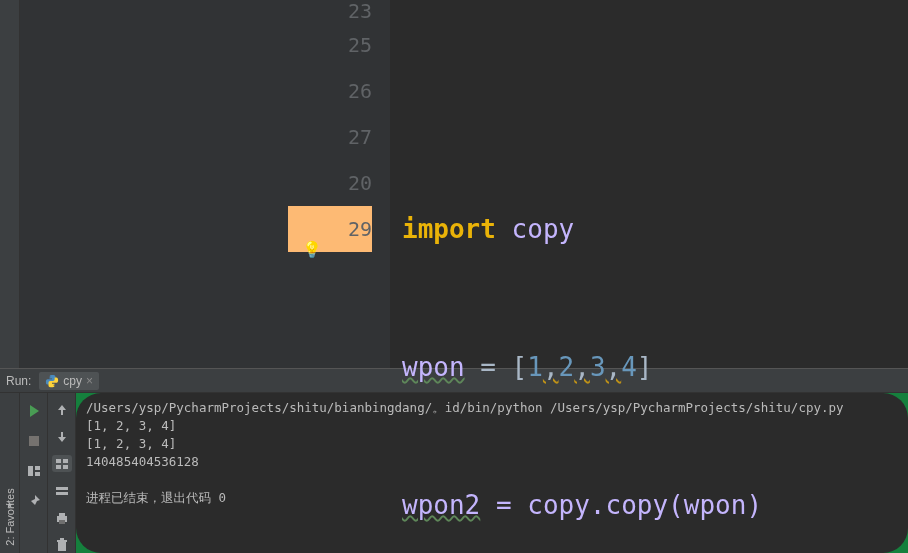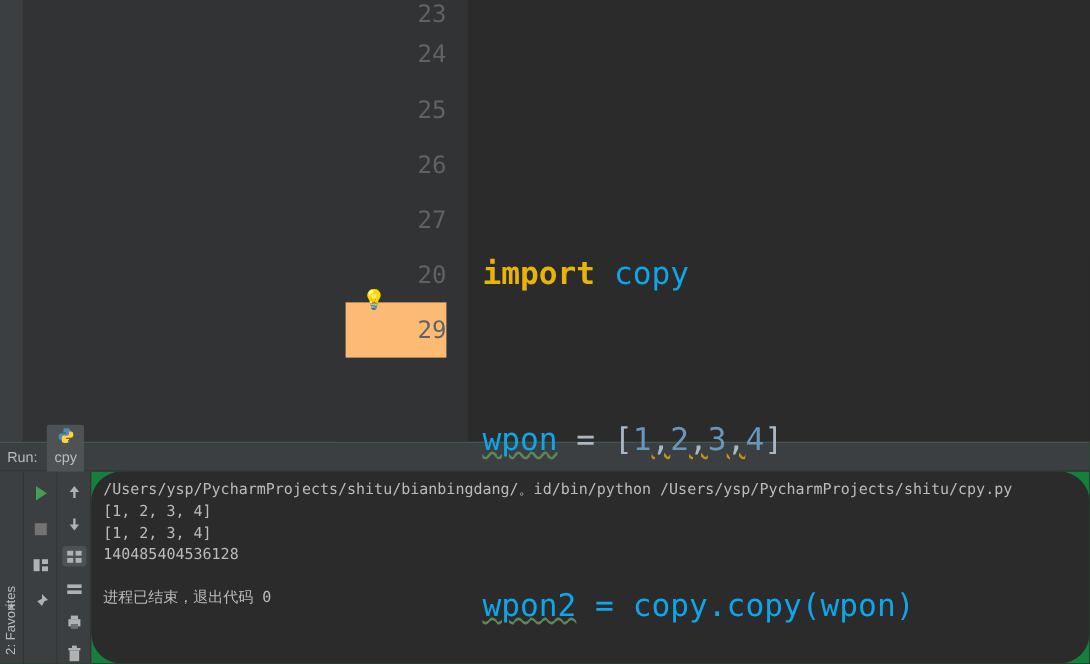--- a/index.html
+++ b/index.html
@@ -41,21 +41,21 @@
 }
 .line-numbers div { height: 46px; }
 .code {
   font-size: 26px;
   line-height: 46px;
   padding-left: 12px;
   white-space: pre;
 }
 .code .line { height: 46px; }
 .kw-import { color: #eab308; font-weight: bold; }
-.ident { color: #0ea5e9; }
+.ident { color: #c4b5fd; }
 .num { color: #6897bb; }
 .punct { color: #a9b7c6; }
 .typo {
   text-decoration: underline wavy #5e8759;
   text-decoration-thickness: 2px;
 }
 .warn-comma {
   text-decoration: underline wavy #be9117;
   text-decoration-thickness: 2px;
 }
@@ -83,21 +83,20 @@
   color: #bbbbbb;
 }
 .run-tab {
   display: flex;
   align-items: center;
   background: #4e5254;
   padding: 2px 6px;
   border-radius: 2px;
   margin-left: 8px;
   gap: 4px;
-  flex-direction: column;
 }
 .run-tab .py-icon { width: 14px; height: 14px; }
 .close-x { color: #8a8a8a; cursor: pointer; }
 
 .run-body {
   display: flex;
   height: 160px;
 }
 .sidebar-vert {
   width: 20px;
@@ -156,21 +155,20 @@
 </head>
 <body>
 
 <div class="main-area">
   <div class="left-gutter"></div>
   <div class="editor-gutter"></div>
   <div class="editor-area">
     <span class="bulb">💡</span>
     <div class="line-numbers">
       <div style="height:22px;line-height:22px">23</div>
-      <div>24</div>
       <div>25</div>
       <div>26</div>
       <div>27</div>
       <div>20</div>
       <div style="background:#fdba74">29</div>
     </div>
     <div class="code">
       <div class="line" style="height:22px"></div>
       <div class="line"><span class="kw-import">import</span><span class="ident"> copy</span></div>
       <div class="line"><span class="ident typo">wpon</span><span class="punct"> = [</span><span class="num">1</span><span class="punct warn-comma">,</span><span class="num">2</span><span class="punct warn-comma">,</span><span class="num">3</span><span class="punct warn-comma">,</span><span class="num">4</span><span class="punct">]</span></div>

